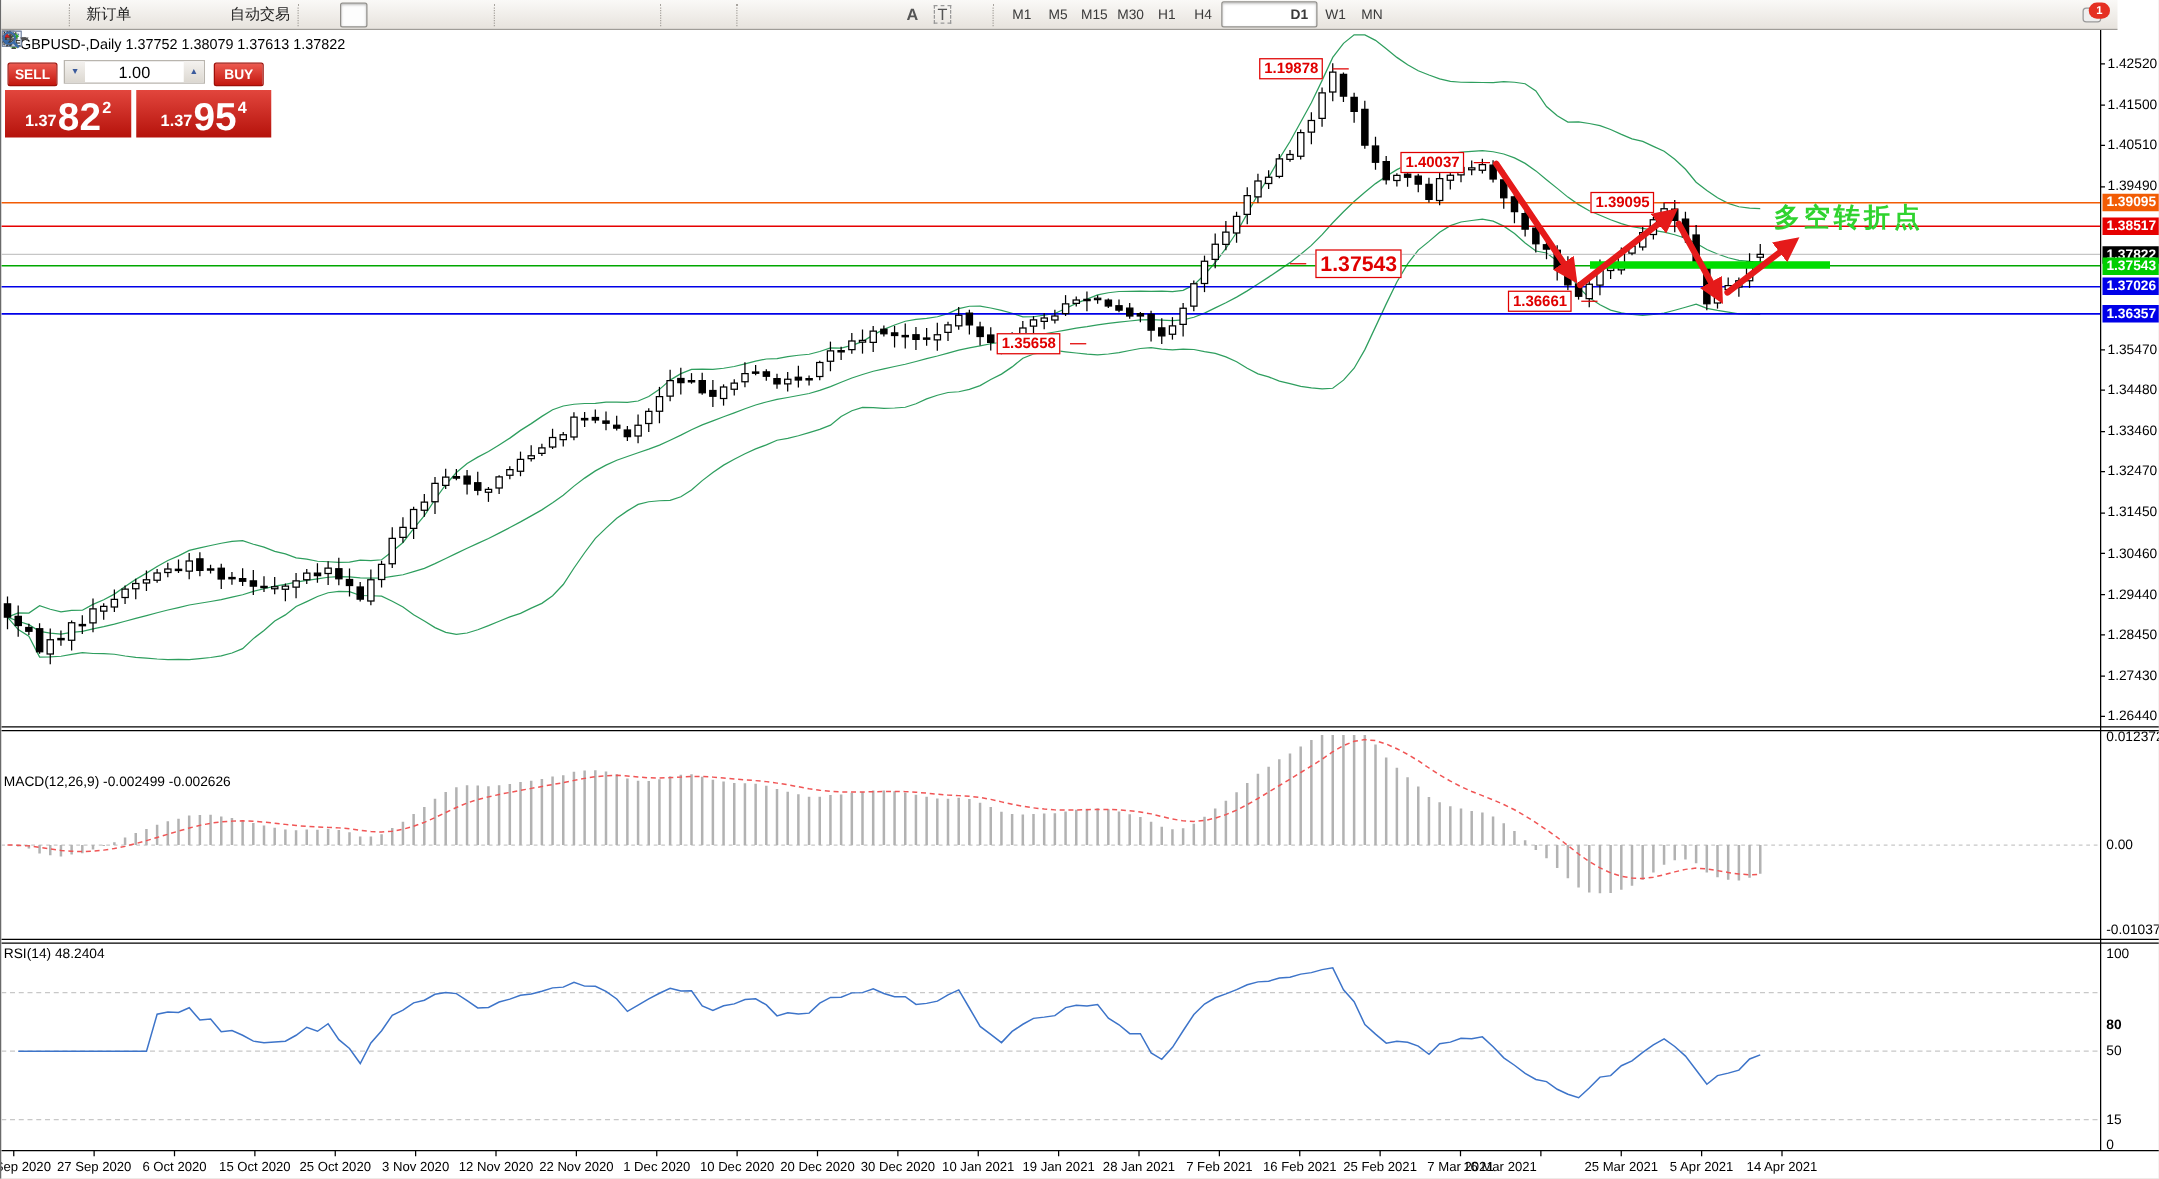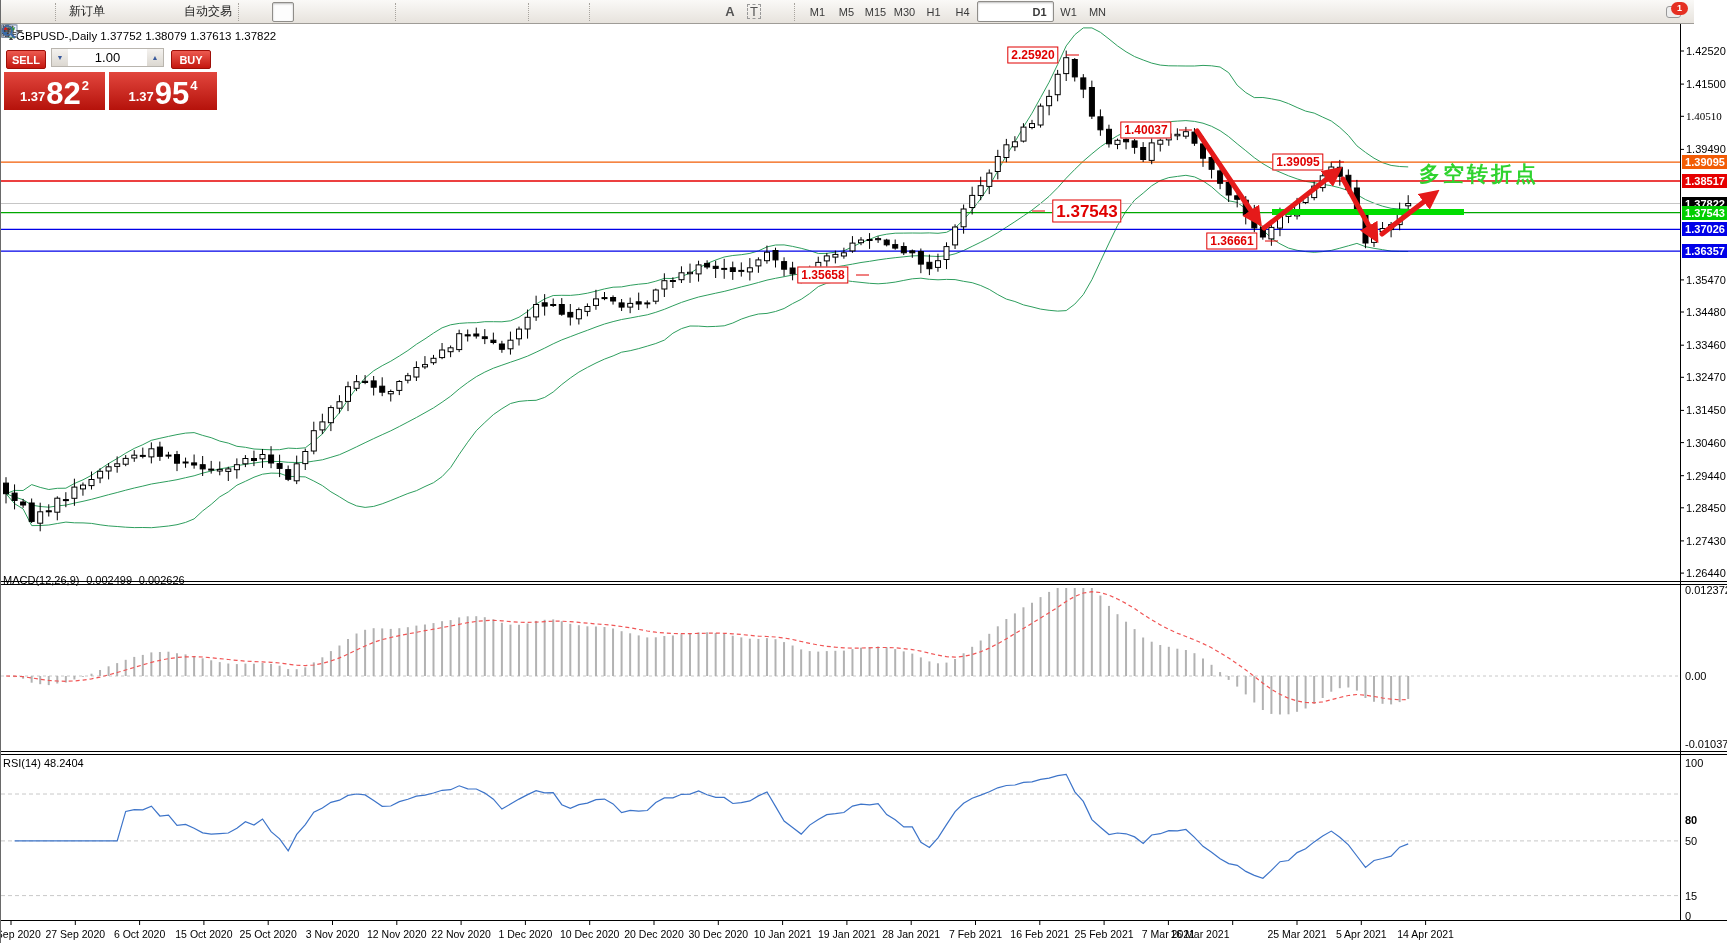--- a/index.html
+++ b/index.html
@@ -856,35 +856,35 @@
       <span class="q-small">1.37</span>
       <span class="q-big">82</span>
       <span class="q-sup">2</span>
     </div>
     <div class="quote-box" style="left:108px;width:108px;pointer-events:auto">
       <span class="q-small">1.37</span>
       <span class="q-big">95</span>
       <span class="q-sup">4</span>
     </div>
 
-    <div class="panel-label" style="top:574px">MACD(12,26,9) -0.002499 -0.002626</div>
+    <div class="panel-label" style="top:620px">MACD(12,26,9) -0.002499 -0.002626</div>
     <div class="panel-label" style="top:757px">RSI(14) 48.2404</div>
     <div id="chart-note" style="pointer-events: auto; left: 1418px; top: 160px; color: rgb(47, 211, 47);">多空转折点</div>
     <div id="anno-layer">
-        <div class="price-anno" style="left: 1032px; top: 55px; pointer-events: auto;">2.25920</div>
+        <div class="price-anno" style="left: 1032px; top: 55px; pointer-events: auto;">1.19878</div>
         <div class="price-anno" style="left: 1145px; top: 130px; pointer-events: auto;">1.40037</div>
         <div class="price-anno" style="left: 1297px; top: 162px; pointer-events: auto;">1.39095</div>
         <div class="price-anno big" style="left: 1086px; top: 211px; pointer-events: auto;">1.37543</div>
         <div class="price-anno" style="left: 1231px; top: 241px; pointer-events: auto;">1.36661</div>
         <div class="price-anno" style="left: 822px; top: 275px; pointer-events: auto;">1.35658</div>
       </div>
     <div id="axis-layer">
         <div class="axis-tick-label" style="top: 51px;">1.42520</div>
         <div class="axis-tick-label" style="top: 84.1169px;">1.41500</div>
-        <div class="axis-tick-label" style="top: 116.26px; font-family: Liberation Serif, serif;">1.40510</div>
+        <div class="axis-tick-label" style="top: 116.26px;">1.40510</div>
         <div class="axis-tick-label" style="top: 149.377px;">1.39490</div>
         <div class="axis-tick-label" style="top: 279.896px;">1.35470</div>
         <div class="axis-tick-label" style="top: 312.039px;">1.34480</div>
         <div class="axis-tick-label" style="top: 345.156px;">1.33460</div>
         <div class="axis-tick-label" style="top: 377.299px;">1.32470</div>
         <div class="axis-tick-label" style="top: 410.416px;">1.31450</div>
         <div class="axis-tick-label" style="top: 442.558px;">1.30460</div>
         <div class="axis-tick-label" style="top: 475.675px;">1.29440</div>
         <div class="axis-tick-label" style="top: 507.818px;">1.28450</div>
         <div class="axis-tick-label" style="top: 540.935px;">1.27430</div>

